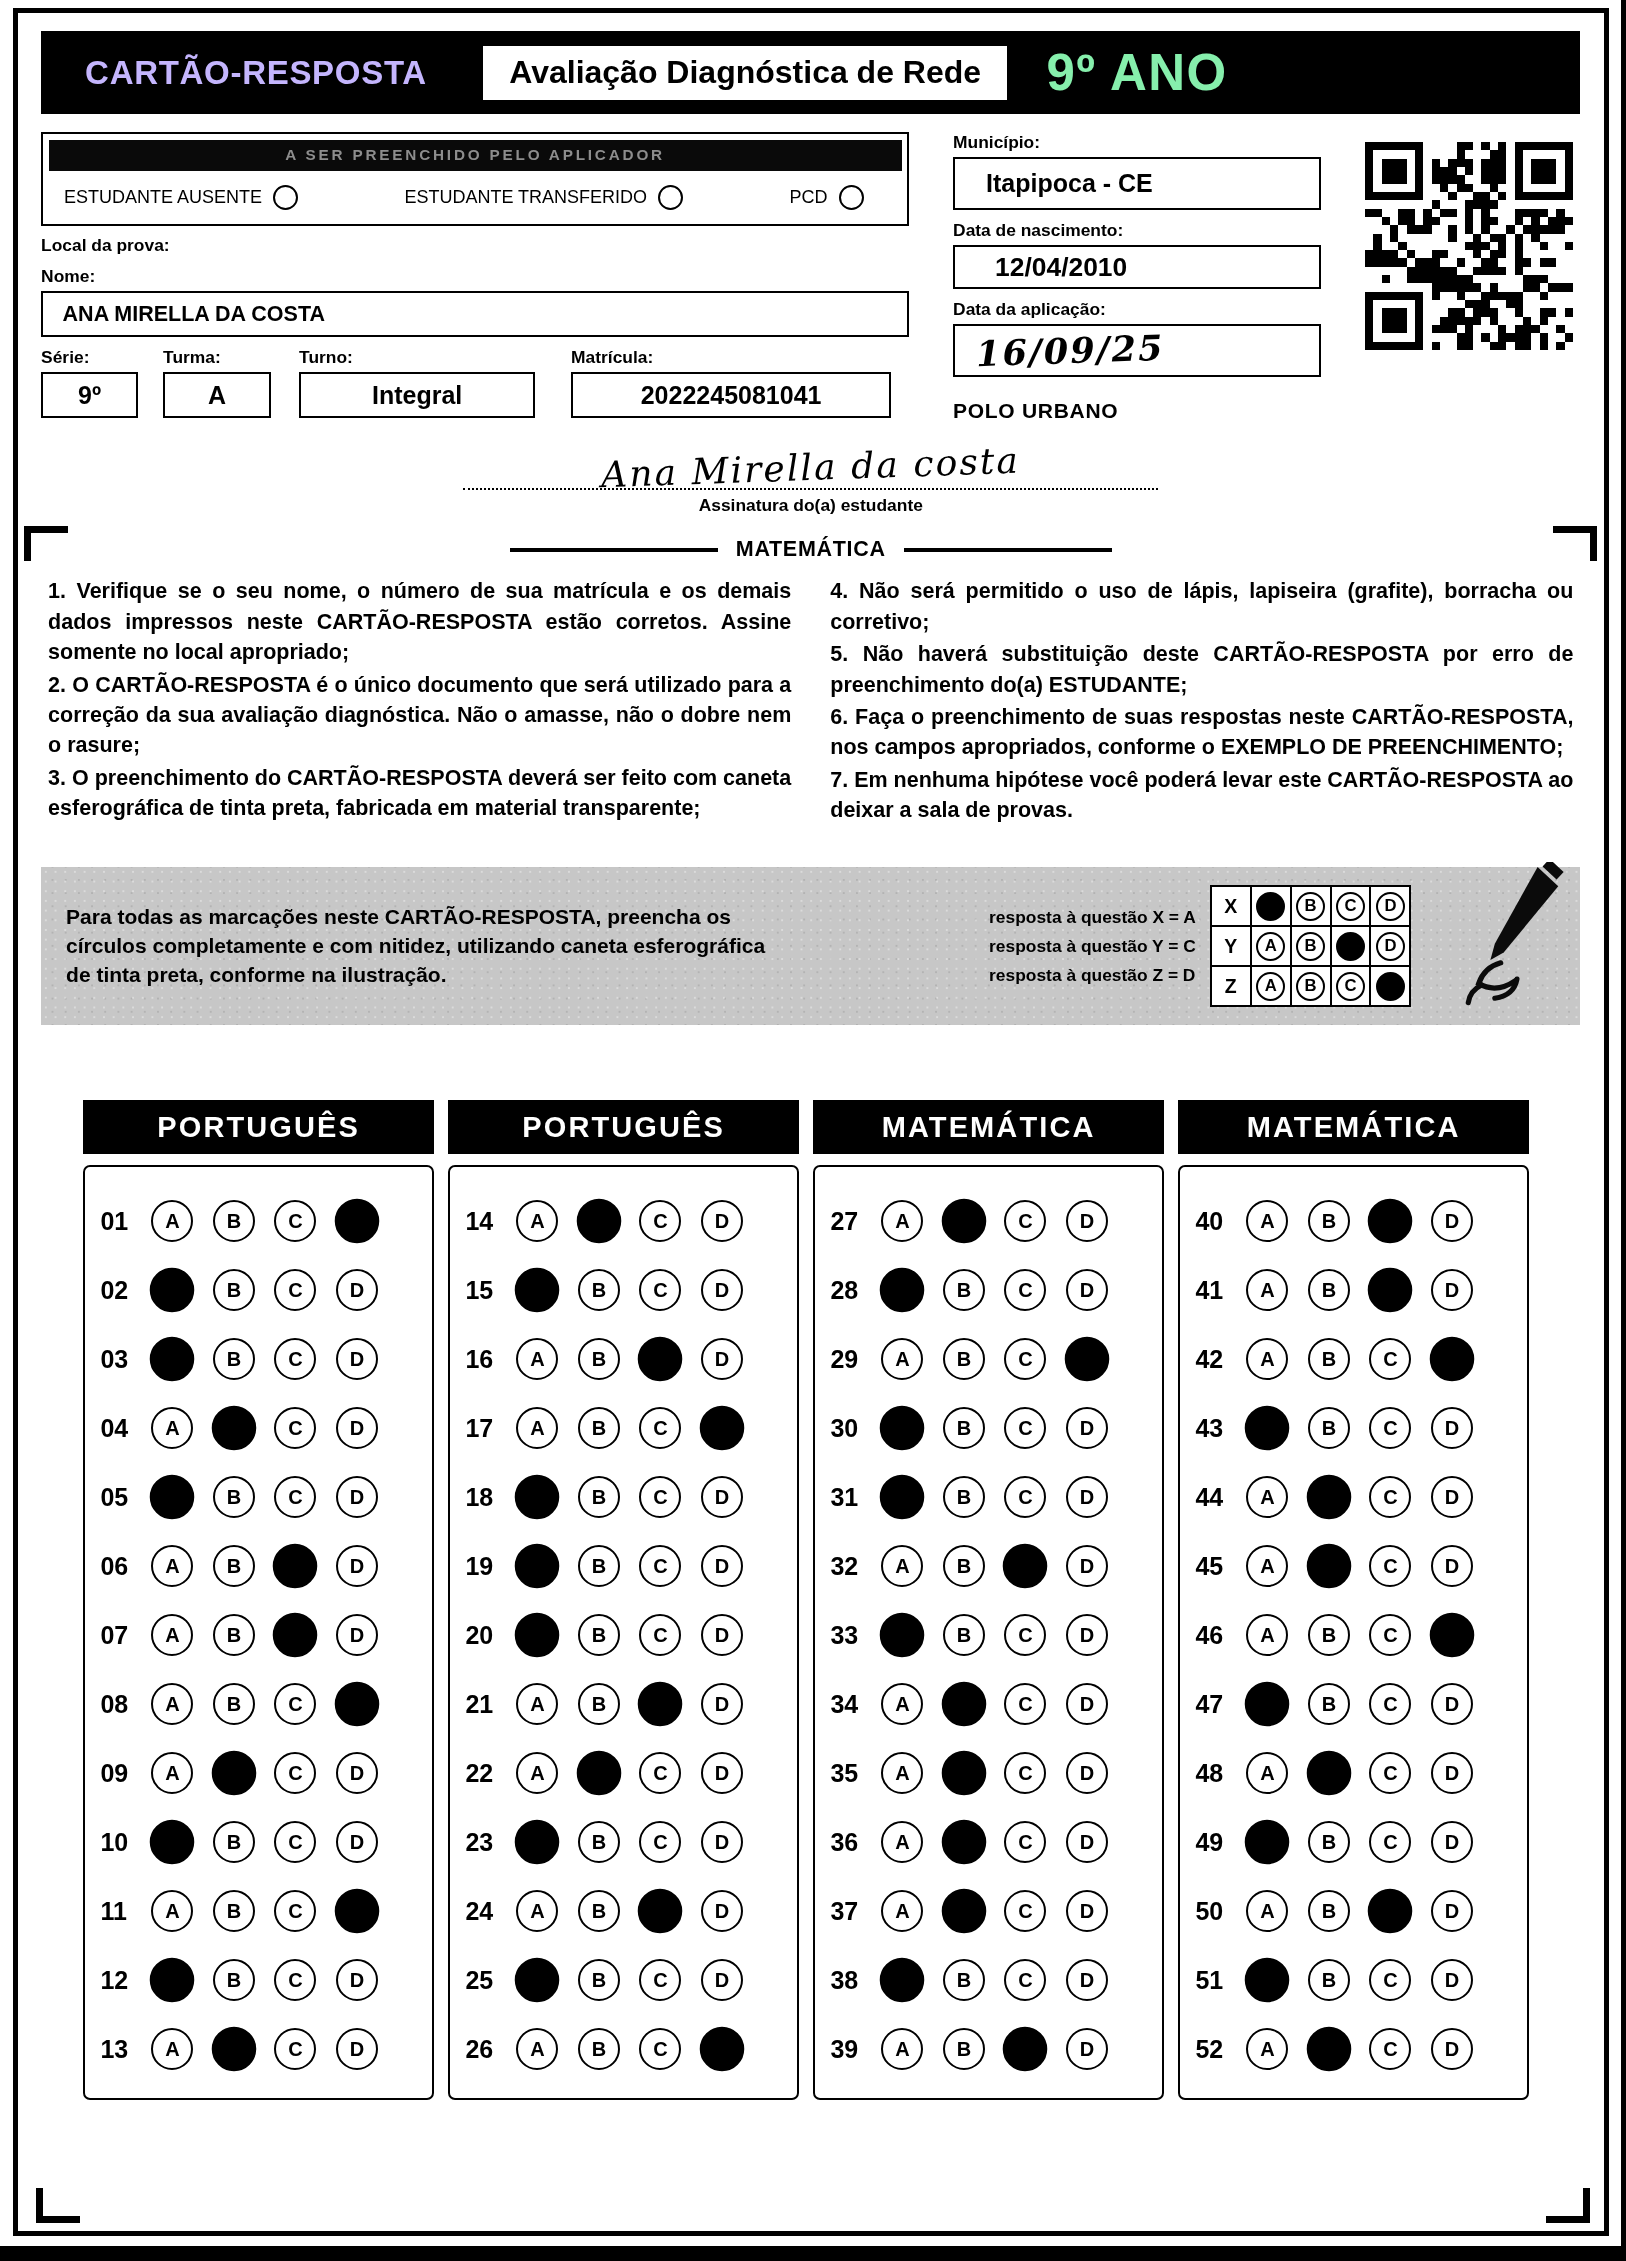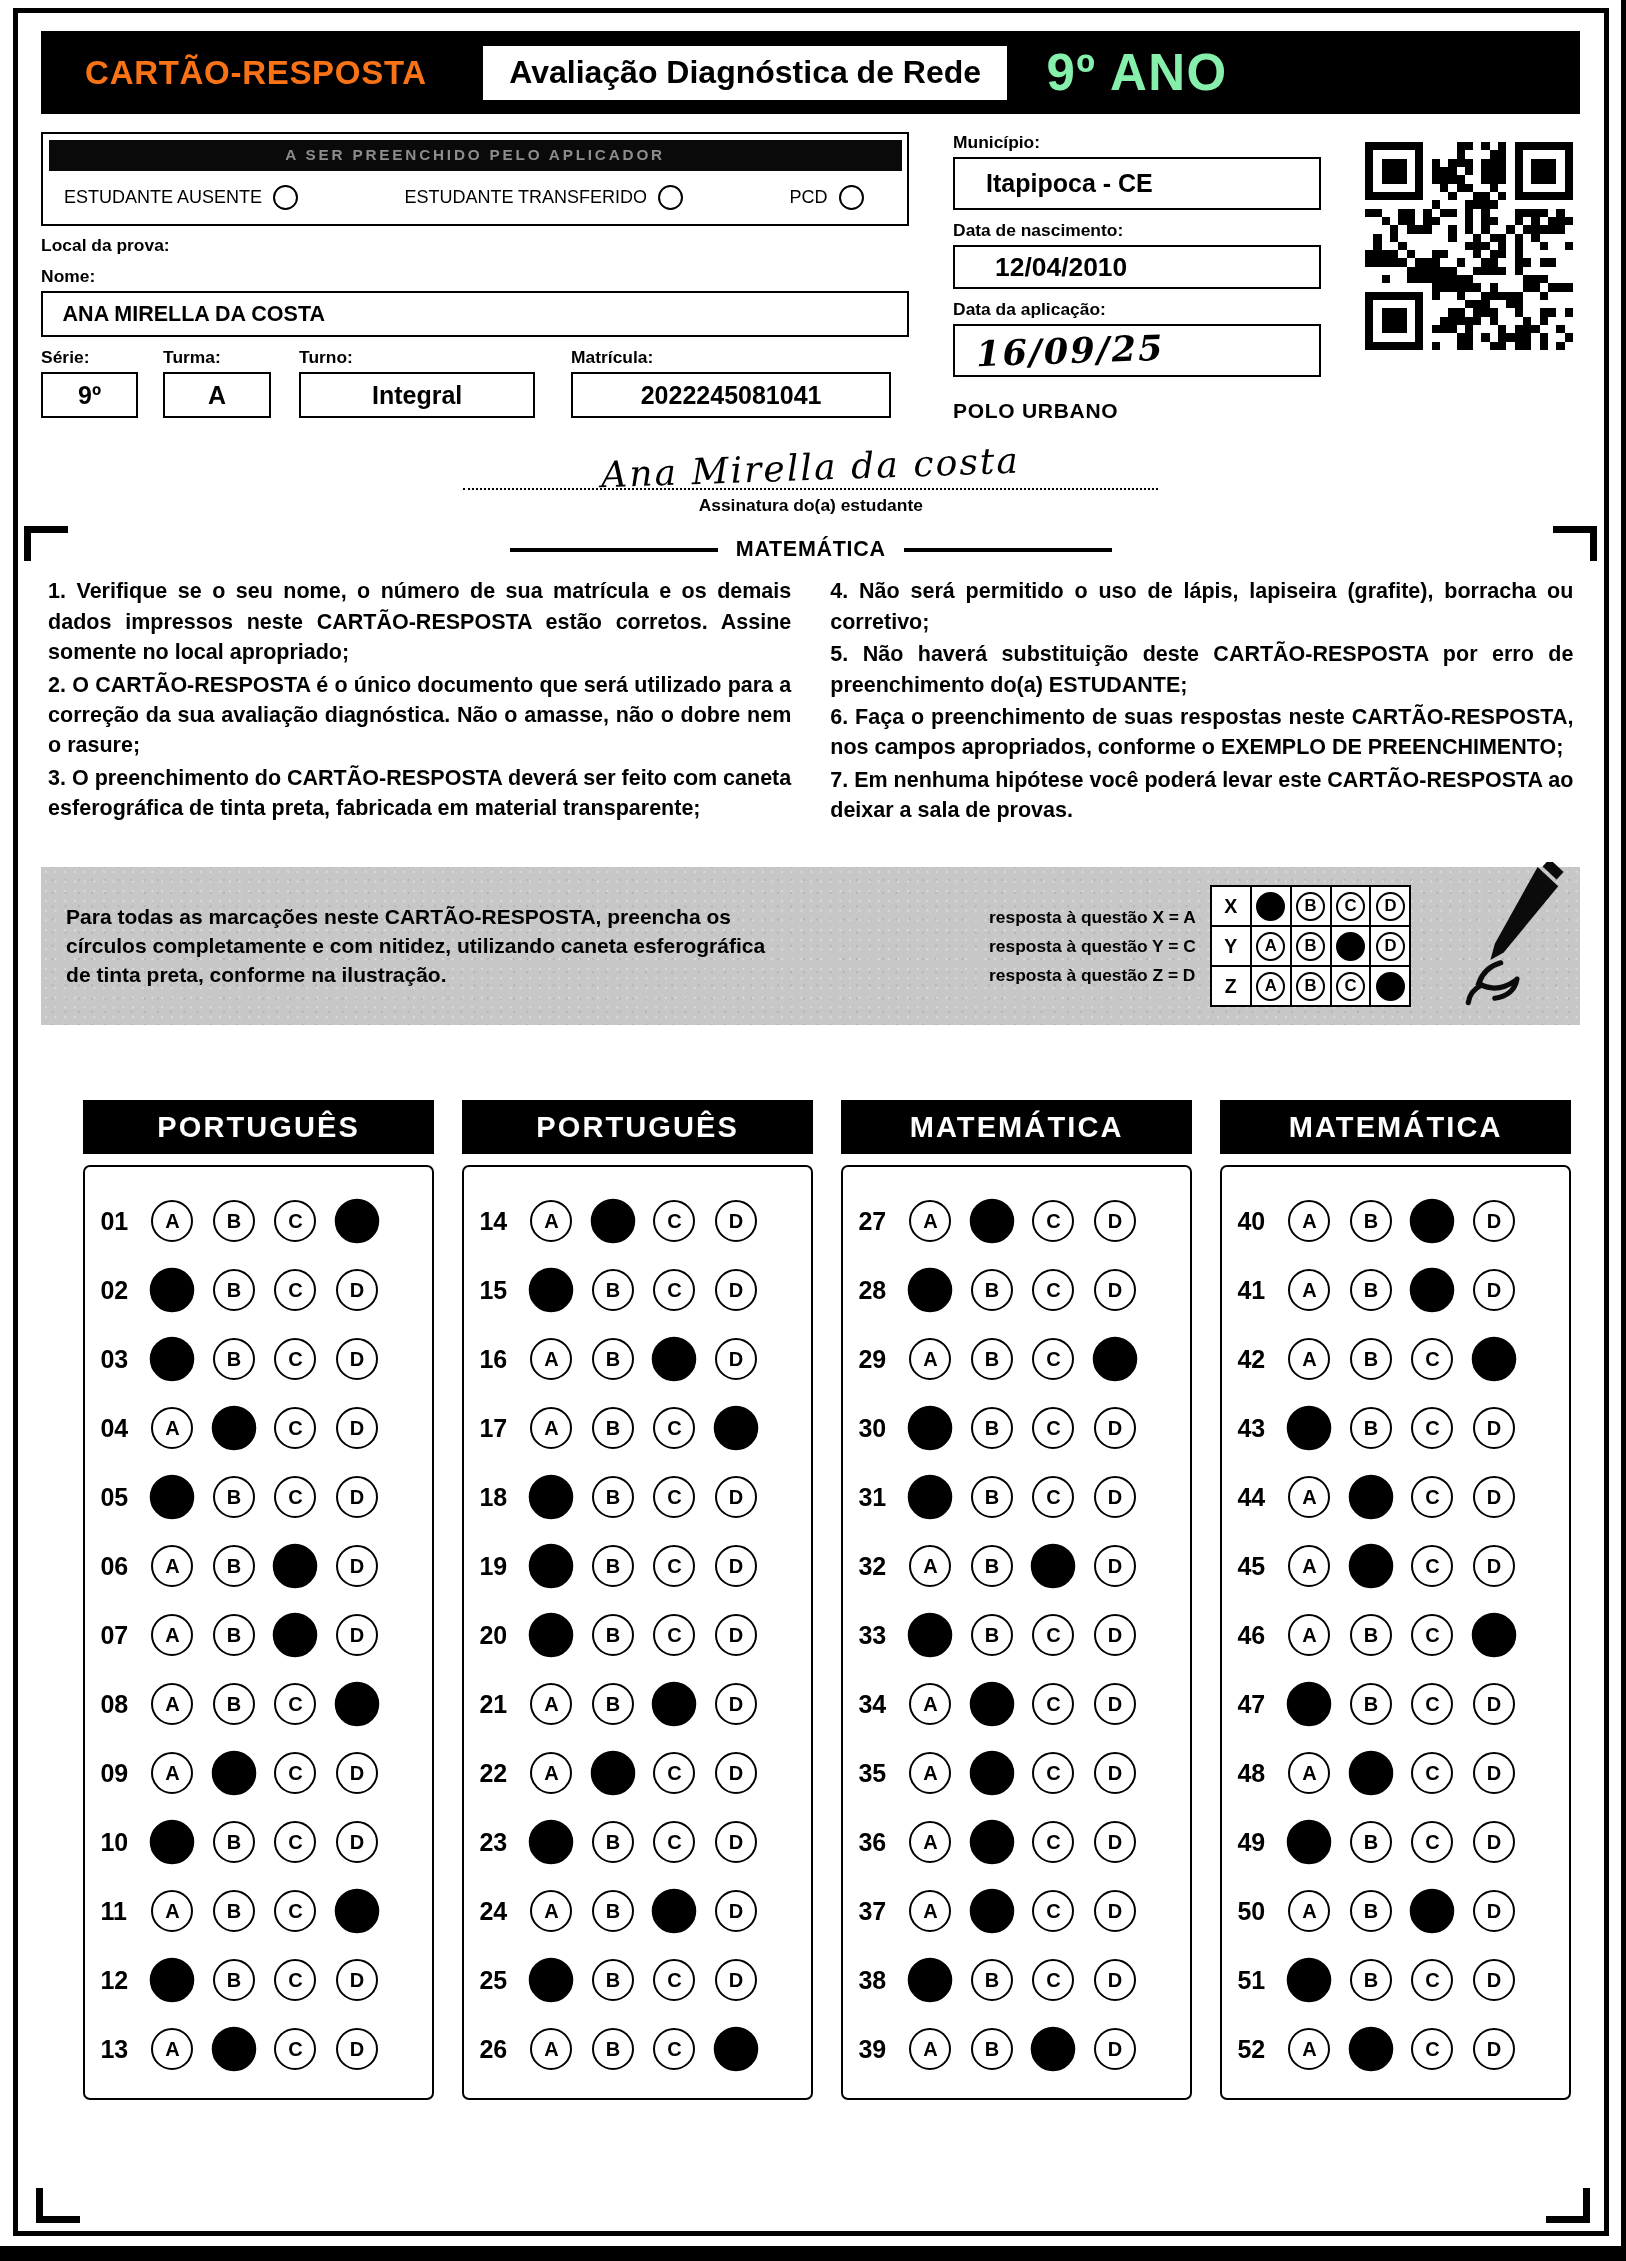--- a/index.html
+++ b/index.html
@@ -11,21 +11,21 @@
   .edge-right  { position:absolute; top:0; right:0; width:6.3px; height:100%; background:#000; }
   .edge-bottom { position:absolute; left:0; bottom:0; width:100%; height:15.3px; background:#000; }
 
   .frame {
     position:absolute; left:12.5px; top:8.3px; right:18px; bottom:25px;
     border:5.6px solid #000; padding:18px 23.6px 0;
   }
 
   
   .header { display:flex; align-items:center; background:#000; height:83px; }
-  .header-card-title { color:#f97316; font-size:33px; font-weight:bold; margin-left:44px; letter-spacing:0.7px; }
+  .header-card-title { color:#c4b5fd; font-size:33px; font-weight:bold; margin-left:44px; letter-spacing:0.7px; }
   .header-exam-box { background:#fff; margin-left:56px; padding:8.3px 26.4px; font-size:32px; font-weight:bold; }
   .header-grade { color:#86efac; font-size:51px; font-weight:bold; margin-left:39px; letter-spacing:1.4px; }
 
   
   .form { display:flex; margin-top:18px; }
   .form-left  { width:868px; flex:none; }
   .form-right { width:368px;  flex:none; margin-left:44px; }
   .form-qr    { flex:1; padding-top:9.7px; display:flex; justify-content:flex-end; padding-right:7px; }
 
   .applicator-box { border:2.1px solid #000; padding:5.6px; }
@@ -107,21 +107,21 @@
   .ex-label { font-size:19.5px; font-weight:bold; }
   .ex-bubble {
     width:29px; height:29px; border:2.1px solid #000; border-radius:50%;
     display:flex; align-items:center; justify-content:center; font-size:16.7px; font-weight:bold;
   }
   .ex-bubble.filled { background:#000; border-color:#000; }
   .pen { position:absolute; right:7px; top:-5.6px; width:118px; height:156px; }
   .pen svg { width:100%; height:100%; }
 
   
-  .answers { display:flex; gap:28px; margin-top:75px; padding:0 42px; }
+  .answers { display:flex; gap:14px; margin-top:75px; padding:0 42px; }
   .ans-col { width:351px; flex:none; }
   .ans-header {
     background:#000; color:#fff; text-align:center;
     font-size:29px; font-weight:bold; letter-spacing:2.1px; padding:10.4px 0;
   }
   .ans-body { border:2.8px solid #000; border-radius:7px; margin-top:11px; padding:19.5px 0 14px; background:#fff; }
   .q-row { display:flex; align-items:center; height:69px; padding-left:15.3px; }
   .q-num { width:51px; font-size:25px; font-weight:bold; }
   .bubble {
     width:42px; height:42px; border:2.8px solid #000; border-radius:50%;

